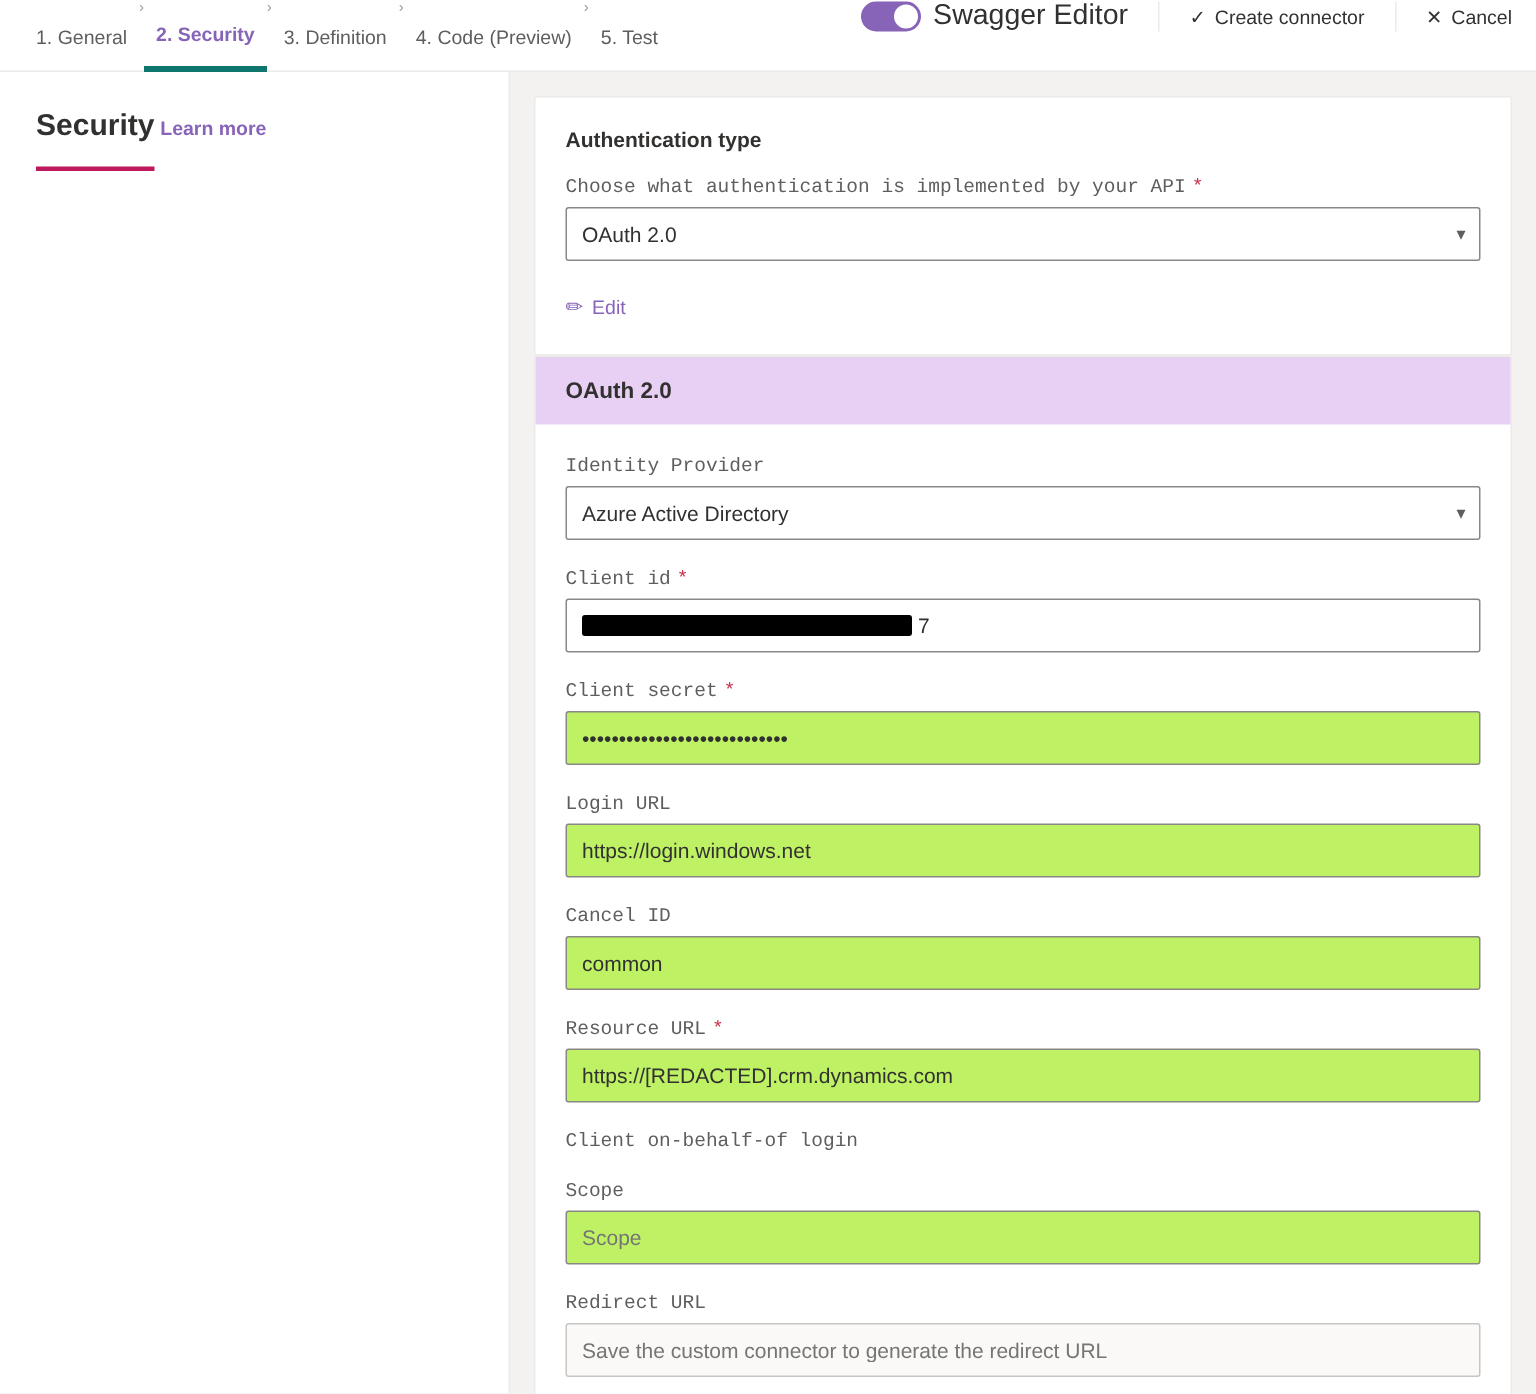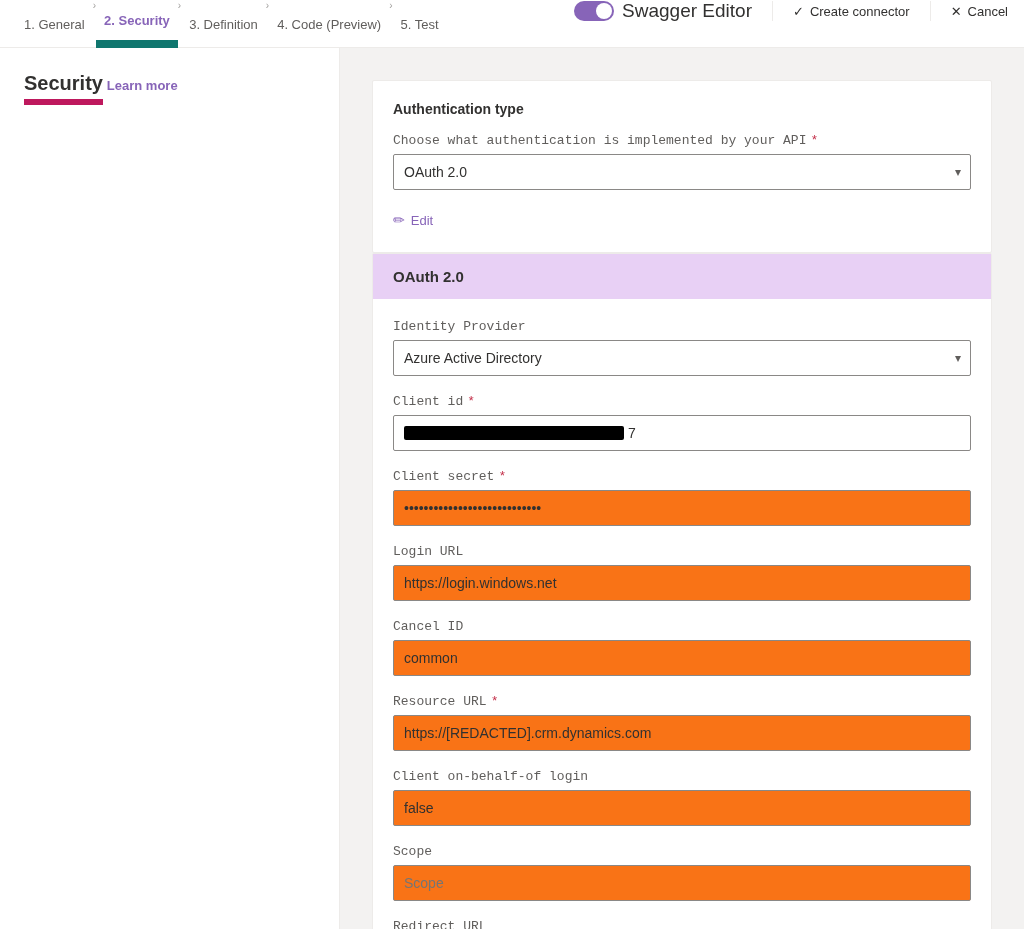--- a/index.html
+++ b/index.html
@@ -9,21 +9,21 @@
     .top-nav {
       display: flex; align-items: flex-start; background: #fff;
       border-bottom: 1px solid #edebe9; height: 48px; padding: 0 16px;
       gap: 0;
     }
     .nav-step {
       display: flex; align-items: center; gap: 6px;
       font-size: 13px; color: #605e5c; padding: 0 8px; height: 48px;
       white-space: nowrap; cursor: pointer;
     }
-    .nav-step.active { color: #8764b8; border-bottom: 8px solid #0f766e; font-weight: 600; }
+    .nav-step.active { color: #8764b8; border-bottom: 4px solid #0f766e; font-weight: 600; }
     .nav-chevron { color: #a19f9d; font-size: 10px; }
     .nav-right { margin-left: auto; display: flex; align-items: center; gap: 20px; }
     .swagger-toggle { display: flex; align-items: center; gap: 8px; font-size: 19px; color: #323130; }
     .toggle-switch {
       width: 40px; height: 20px; background: #8764b8; border-radius: 10px;
       position: relative; cursor: pointer;
     }
     .toggle-knob {
       width: 16px; height: 16px; background: #fff; border-radius: 50%;
       position: absolute; top: 2px; right: 2px;
@@ -33,44 +33,44 @@
 
     
     .main-layout { display: flex; height: calc(929px - 48px); }
 
     
     .sidebar {
       width: 340px; min-width: 340px; background: #fff;
       border-right: 1px solid #edebe9; padding: 24px 24px;
       overflow-y: auto;
     }
-    .sidebar-title { font-size: 20px; font-weight: 600; color: #323130; margin-bottom: 8px; border-bottom: 6px solid #be185d; padding-bottom: 4px; display: inline-block; }
+    .sidebar-title { font-size: 20px; font-weight: 600; color: #323130; margin-bottom: 8px; border-bottom: 3px solid #be185d; padding-bottom: 15px; display: inline-block; }
     .sidebar-desc { font-size: 13px; color: #605e5c; line-height: 1.5; margin-top: 8px; }
     .sidebar-link { color: #8764b8; font-size: 13px; cursor: pointer; text-decoration: none; display: inline-block; margin-top: 6px; font-weight: bold; }
 
     
-    .content { flex: 1; padding: 16px; overflow-y: auto; background: #f3f2f1; }
+    .content { flex: 1; padding: 0; overflow-y: auto; background: #f3f2f1; }
 
     
     .auth-section { background: #fff; margin: 16px 16px 0 16px; border: 1px solid #edebe9; border-radius: 2px; padding: 20px; }
     .section-label-top { font-size: 14px; font-weight: 600; color: #323130; margin-bottom: 16px; }
 
     
     .oauth-section { background: #fff; margin: 0 16px 16px 16px; border: 1px solid #edebe9; border-radius: 2px; }
     .oauth-header { background: #e8d0f5; padding: 14px 20px; font-size: 15px; font-weight: 600; color: #323130; }
     .oauth-body { padding: 20px; }
 
     .field-group { margin-bottom: 18px; }
     .field-label { font-size: 13px; color: #605e5c; margin-bottom: 6px; display: flex; align-items: center; gap: 4px; font-family: Liberation Mono, monospace; }
     .field-required { color: #c4314b; font-size: 13px; }
 
     .field-input {
       width: 100%; height: 36px; border: 1px solid #8a8886;
       padding: 0 10px; font-size: 14px; color: #323130;
-      background: #f97316; border-radius: 2px; outline: none;
+      background: #bef264; border-radius: 2px; outline: none;
     }
     .field-input.disabled { background: #f3f2f1; color: #a19f9d; border-color: #c8c6c4; }
 
     .select-wrapper { position: relative; }
     .field-select {
       width: 100%; height: 36px; border: 1px solid #8a8886;
       padding: 0 10px; font-size: 14px; color: #323130;
       background: #fff; border-radius: 2px; outline: none;
       appearance: none; cursor: pointer;
     }
@@ -236,21 +236,20 @@
             <span>Resource URL</span>
             <span class="field-required">*</span>
           </div>
           <input type="text" class="field-input" value="https://[REDACTED].crm.dynamics.com" style="">
         </div>
 
         <div class="field-group">
           <div class="field-label">
             <span>Client on-behalf-of login</span>
           </div>
-          <input type="text" class="field-input" value="false" style="">
         </div>
 
         <div class="field-group">
           <div class="field-label">
             <span>Scope</span>
           </div>
           <input type="text" class="field-input" placeholder="Scope" style="">
         </div>
 
         <div class="field-group">

